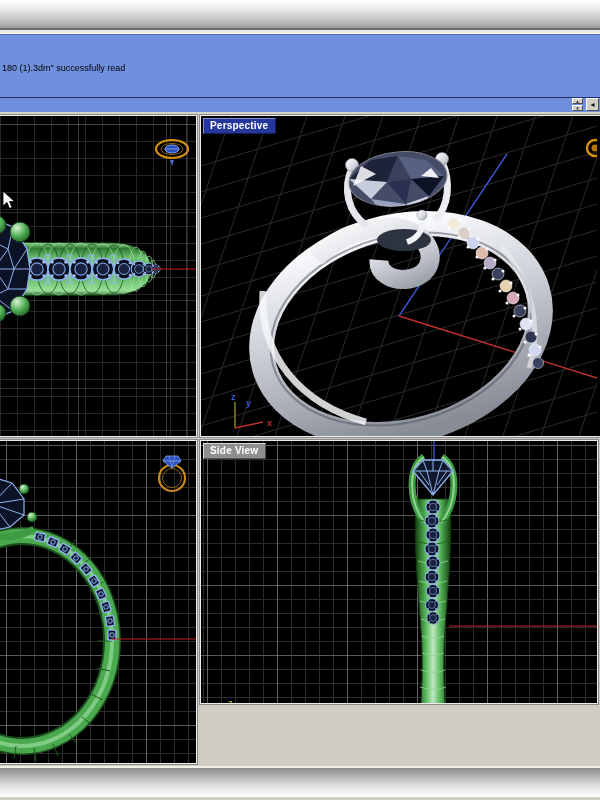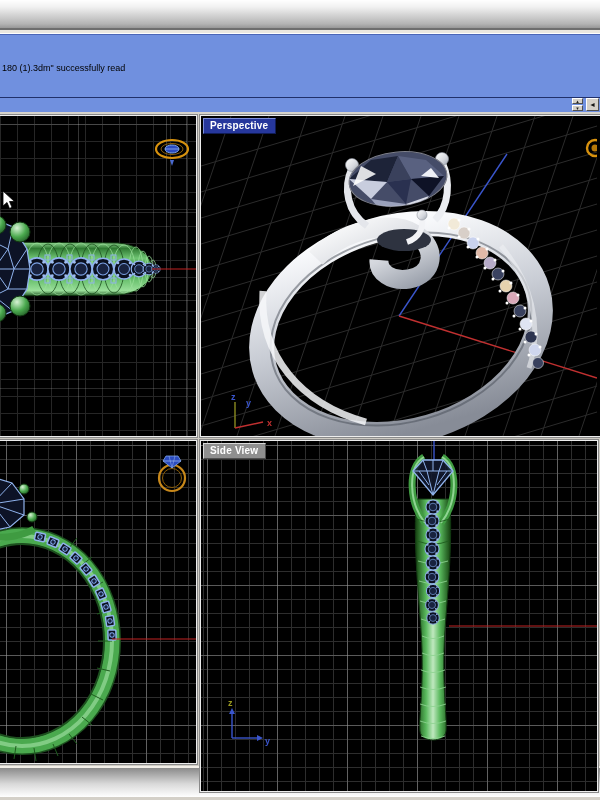--- a/index.html
+++ b/index.html
@@ -24,21 +24,21 @@
   .mini-btn{width:11px;height:6px;background:#d4d0c8;border:1px solid;border-color:#ffffff #505050 #505050 #ffffff;
     font-size:5px;line-height:4px;text-align:center;color:#222;padding:0;box-sizing:border-box;}
   .sq-btn{width:13px;height:13px;background:#d4d0c8;border:1px solid;border-color:#ffffff #505050 #505050 #ffffff;
     font-size:7px;line-height:11px;text-align:center;color:#111;padding:0;box-sizing:border-box;}
   
   .vp-area{height:654px;background:#cfccc4;position:relative;border-top:4px solid #d6d3cb;box-sizing:border-box;}
   .vp{position:absolute;background-color:#000;overflow:hidden;box-shadow:0 0 0 1px #ededed,0 0 0 2px #8a8a8a;}
   .vp-tl{left:0;top:0;width:196px;height:320px;}
   .vp-tr{left:201px;top:0;width:424px;height:320px;}
   .vp-bl{left:0;top:325px;width:196px;height:322px;}
-  .vp-br{left:201px;top:325px;width:396px;height:350px;}
+  .vp-br{left:201px;top:325px;width:396px;height:262px;}
   .grid-a{background-image:
     repeating-linear-gradient(to right, rgba(210,210,210,.25) 0 1px, transparent 1px 88px),
     repeating-linear-gradient(to bottom, rgba(210,210,210,.20) 0 1px, transparent 1px 88px),
     repeating-linear-gradient(to right, #262626 0 1px, transparent 1px 17px),
     repeating-linear-gradient(to bottom, #262626 0 1px, transparent 1px 17px);
     background-position:-10px 0,0 8px,0 0,0 8px;}
   .grid-b{background-image:
     repeating-linear-gradient(to right, rgba(220,220,220,.30) 0 1px, transparent 1px 70px),
     repeating-linear-gradient(to bottom, rgba(220,220,220,.25) 0 1px, transparent 1px 70px),
     repeating-linear-gradient(to right, #2d2d2d 0 1px, transparent 1px 14px),

